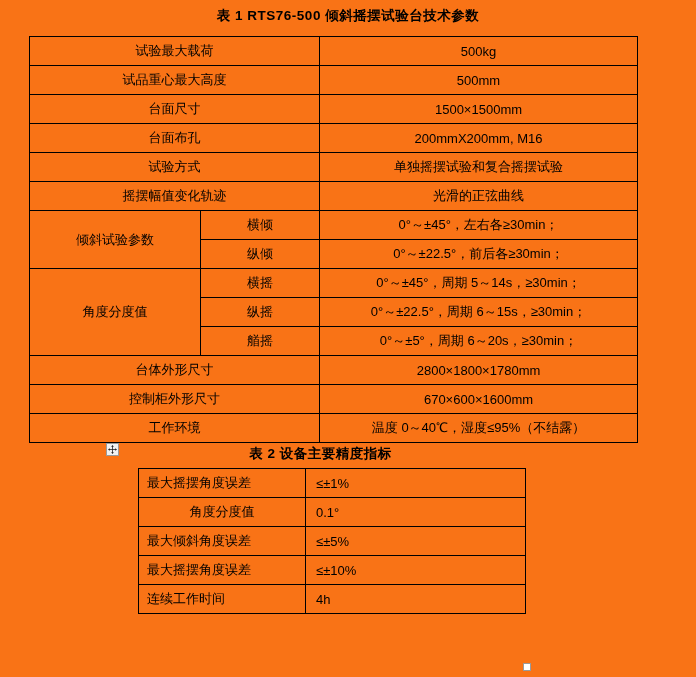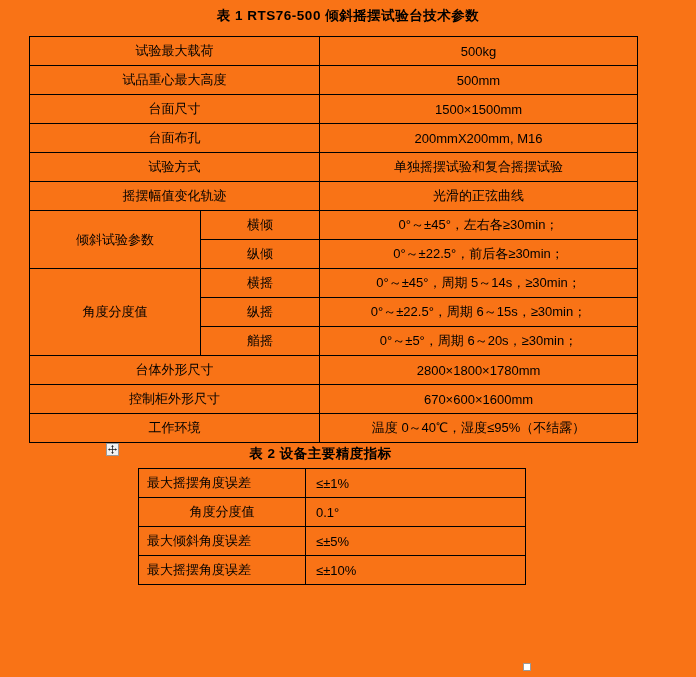--- a/index.html
+++ b/index.html
@@ -178,18 +178,22 @@
         <td class="t2-value">0.1°</td>
       </tr>
       <tr>
         <td class="t2-label">最大倾斜角度误差</td>
         <td class="t2-value">≤±5%</td>
       </tr>
       <tr>
         <td class="t2-label">最大摇摆角度误差</td>
         <td class="t2-value">≤±10%</td>
       </tr>
+      <tr>
+        <td class="t2-label">连续工作时间</td>
+        <td class="t2-value">4h</td>
+      </tr>
     </tbody>
   </table>
 
   <div class="resize-handle"></div>
 
 </div>
 
 </body></html>

